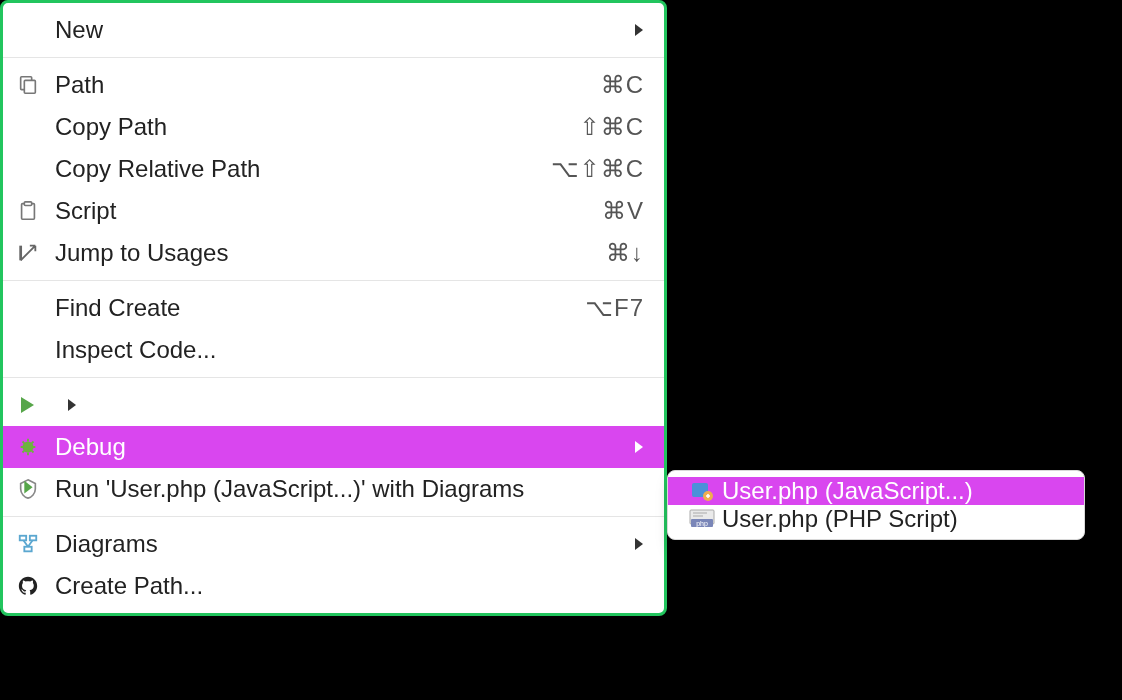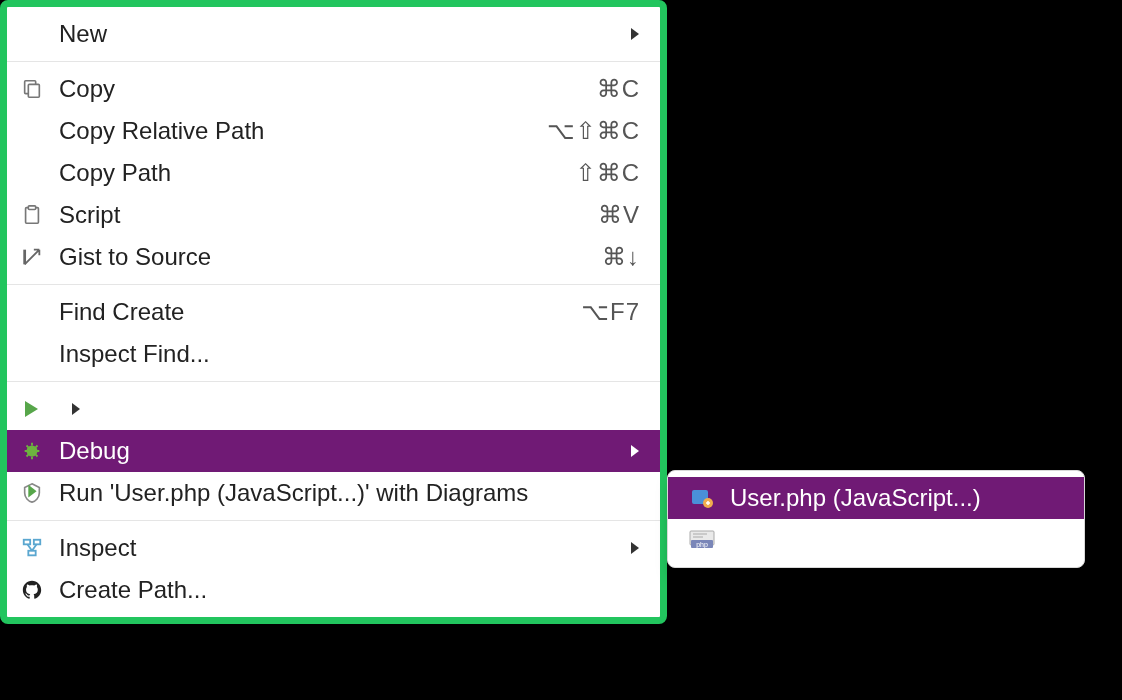--- a/index.html
+++ b/index.html
@@ -9,35 +9,35 @@
       width: 1122px;
       height: 700px;
       position: relative;
     }
     .main-menu {
       position: absolute;
       left: 0;
       top: 0;
       width: 667px;
       background: #fff;
-      border: 7px solid #22c55e;
+      border: 3px solid #22c55e;
       border-radius: 8px;
       padding: 6px 0;
     }
     .menu-item {
       display: flex;
       align-items: center;
       height: 42px;
       padding: 0 20px 0 14px;
       font-size: 24px;
       color: #222;
       cursor: default;
     }
     .menu-item.highlighted {
-      background: #701a75;
+      background: #d946ef;
       color: #fff;
     }
     .icon-slot {
       width: 38px;
       display: flex;
       align-items: center;
       justify-content: flex-start;
     }
     .label {
       flex: 1;
@@ -62,22 +62,21 @@
       left: 667px;
       top: 470px;
       width: 418px;
       background: #fff;
       border: 1px solid #d8d8d8;
       border-radius: 8px;
       padding: 6px 0;
       box-shadow: 6px 10px 16px rgba(0,0,0,0.38);
     }
     .submenu .menu-item {
-      height: 42px;
-      gap: 8px;
+      height: 28px;
     }
     .sub-icon-slot {
       width: 40px;
       display: flex;
       align-items: center;
       justify-content: center;
     }
     svg { display: block; }
   </style>
 </head>
@@ -97,69 +96,69 @@
   <div class="separator"></div>
 
 
   <div class="menu-item">
     <span class="icon-slot">
       <svg width="22" height="22" viewBox="0 0 24 24" fill="none" stroke="#777" stroke-width="1.8">
           <rect x="4" y="3" width="12" height="14" rx="1"></rect>
           <rect x="8" y="7" width="12" height="14" rx="1" fill="#fff"></rect>
         </svg>
     </span>
-    <span class="label">Copy</span>
+    <span class="label">Path</span>
     <span class="shortcut">⌘C</span>
+  </div>
+
+  <div class="menu-item">
+    <span class="icon-slot"></span>
+    <span class="label">Copy Path</span>
+    <span class="shortcut">⇧⌘C</span>
   </div>
 
   <div class="menu-item">
     <span class="icon-slot"></span>
     <span class="label">Copy Relative Path</span>
     <span class="shortcut">⌥⇧⌘C</span>
-  </div>
-
-  <div class="menu-item">
-    <span class="icon-slot"></span>
-    <span class="label">Copy Path</span>
-    <span class="shortcut">⇧⌘C</span>
   </div>
 
   <div class="menu-item">
     <span class="icon-slot">
       <svg width="22" height="22" viewBox="0 0 24 24" fill="none" stroke="#777" stroke-width="1.8">
           <rect x="5" y="4" width="14" height="17" rx="1"></rect>
           <rect x="8" y="2" width="8" height="4" rx="1" fill="#fff"></rect>
         </svg>
     </span>
     <span class="label">Script</span>
     <span class="shortcut">⌘V</span>
   </div>
 
   <div class="menu-item">
     <span class="icon-slot">
       <svg width="22" height="22" viewBox="0 0 24 24" fill="none" stroke="#666" stroke-width="2">
           <path d="M4 20 L20 4 M20 4 L14 4 M20 4 L20 10"></path>
           <path d="M4 20 L4 4" stroke-width="3"></path>
         </svg>
     </span>
-    <span class="label">Gist to Source</span>
+    <span class="label">Jump to Usages</span>
     <span class="shortcut">⌘↓</span>
   </div>
 
   <div class="separator"></div>
 
   <div class="menu-item">
     <span class="icon-slot"></span>
     <span class="label">Find Create</span>
     <span class="shortcut">⌥F7</span>
   </div>
 
   <div class="menu-item">
     <span class="icon-slot"></span>
-    <span class="label">Inspect Find...</span>
+    <span class="label">Inspect Code...</span>
   </div>
 
   <div class="separator"></div>
 
   <div class="menu-item">
     <span class="icon-slot">
       <svg width="20" height="20" viewBox="0 0 20 20">
           <path d="M4 2 L17 10 L4 18 Z" fill="#57a64a"></path>
         </svg>
     </span>
@@ -199,21 +198,21 @@
 
   <div class="menu-item">
     <span class="icon-slot">
       <svg width="22" height="22" viewBox="0 0 24 24" fill="none" stroke="#5ba7d0" stroke-width="2">
           <rect x="3" y="3" width="7" height="5"></rect>
           <rect x="14" y="3" width="7" height="5"></rect>
           <rect x="8" y="15" width="8" height="5"></rect>
           <path d="M7 8 L12 15 M17 8 L12 15"></path>
         </svg>
     </span>
-    <span class="label">Inspect</span>
+    <span class="label">Diagrams</span>
     <span class="arrow">
       <svg width="10" height="14" viewBox="0 0 10 14">
           <path d="M1 1 L9 7 L1 13 Z" fill="#333"></path>
         </svg>
     </span>
   </div>
 
   <div class="menu-item">
     <span class="icon-slot">
       <svg width="22" height="22" viewBox="0 0 24 24">
@@ -237,14 +236,15 @@
   </div>
   <div class="menu-item">
     <span class="sub-icon-slot">
       <svg width="26" height="20" viewBox="0 0 26 20">
           <rect x="1" y="1" width="24" height="14" rx="1" fill="#eaeaea" stroke="#aaa"></rect>
           <rect x="2" y="10" width="22" height="8" rx="1" fill="#7a86b8"></rect>
           <text x="13" y="17" font-size="7" fill="#fff" text-anchor="middle" font-family="Arial">php</text>
           <path d="M4 4 L18 4 M4 7 L14 7" stroke="#aaa" stroke-width="1"></path>
         </svg>
     </span>
+    <span class="label">User.php (PHP Script)</span>
   </div>
 </div>
 
 </body></html>

